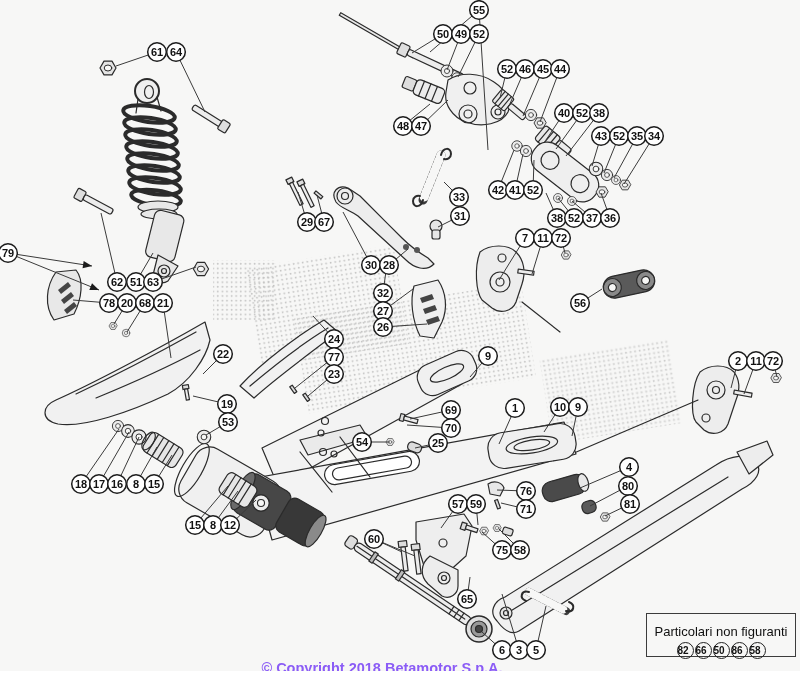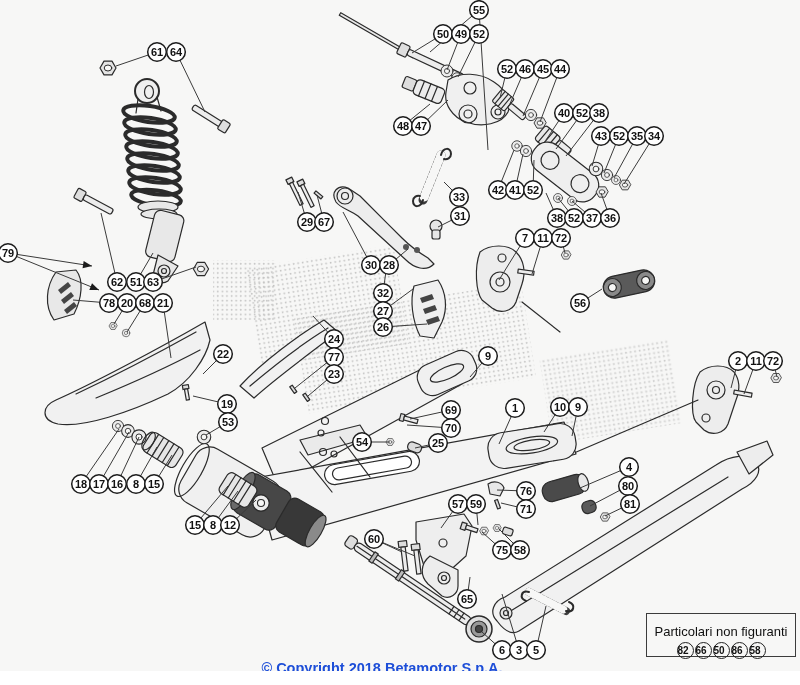--- a/index.html
+++ b/index.html
@@ -13,21 +13,21 @@
            fill:#111;text-anchor:middle;}
   .legend-box{position:absolute;left:646px;top:613px;width:150px;height:44px;
               border:1.5px solid #3c3c3c;background:#f7f7f6;text-align:center;
               box-sizing:border-box;}
   .legend-title{font-size:13px;color:#101010;margin-top:10px;white-space:nowrap;}
   .legend-items{margin-top:1px;line-height:18px;}
   .lg-circle{display:inline-block;width:15px;height:15px;border:1.3px solid #222;
              border-radius:50%;font-family:Liberation Sans, sans-serif;font-weight:bold;
              font-size:10px;line-height:15px;text-align:left;margin:0 0.5px;color:#111;}
   .footer{position:absolute;left:247px;top:660px;width:270px;text-align:center;
-          font-weight:bold;font-size:14.5px;color:#1d4ed8;white-space:nowrap;}
+          font-weight:bold;font-size:14.5px;color:#8b5cf6;white-space:nowrap;}
 </style>
 </head>
 <body>
 
 <div class="stage">
 
   <svg class="layer" width="800" height="685" viewBox="0 0 800 685">
     <defs>
       <pattern id="ht" width="4.6" height="4.6" patternUnits="userSpaceOnUse">
         <circle cx="1.6" cy="1.6" r="0.9" fill="#8f8f8f"></circle>

